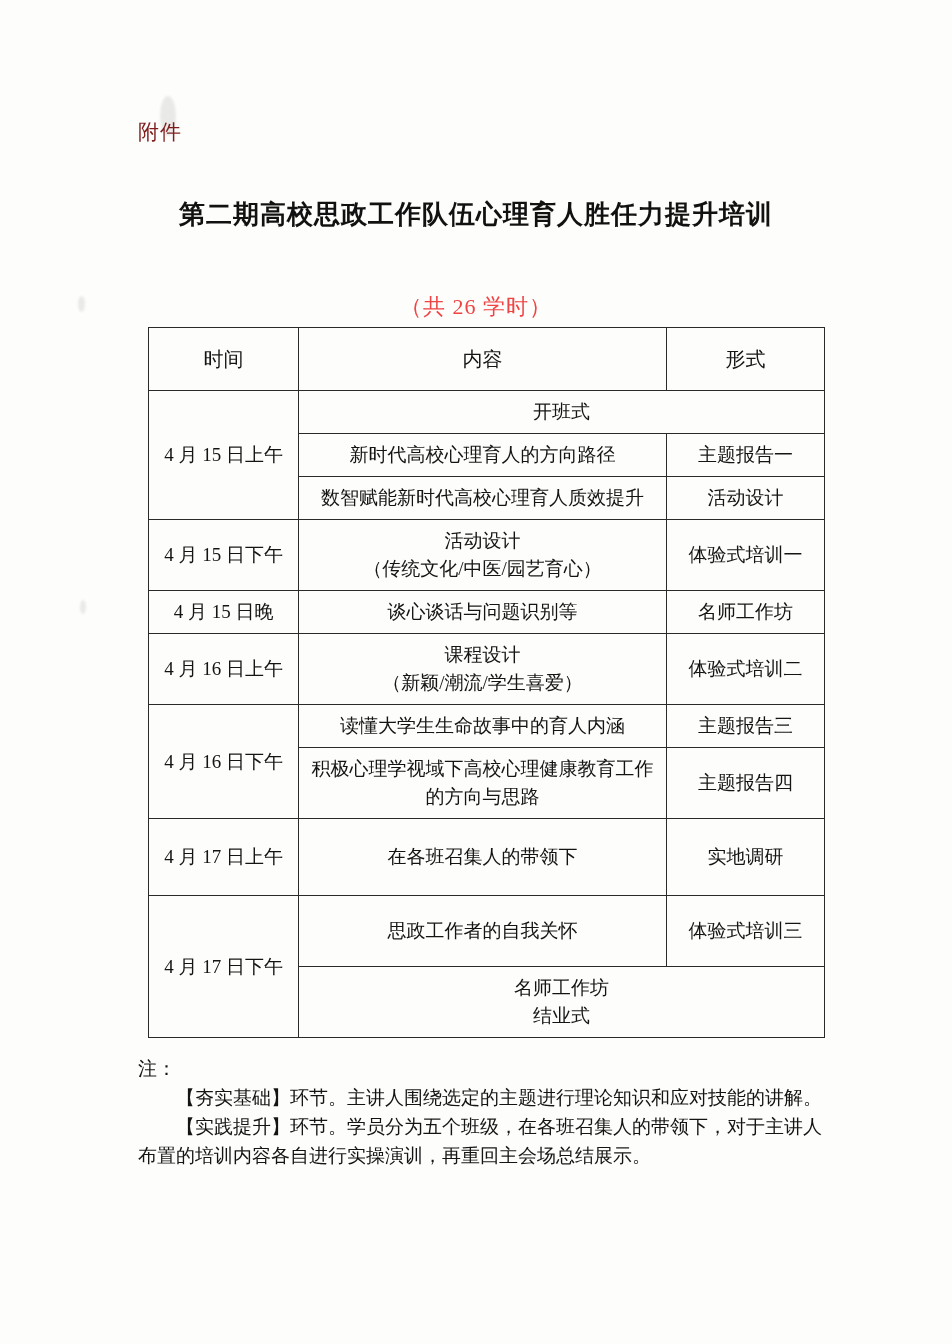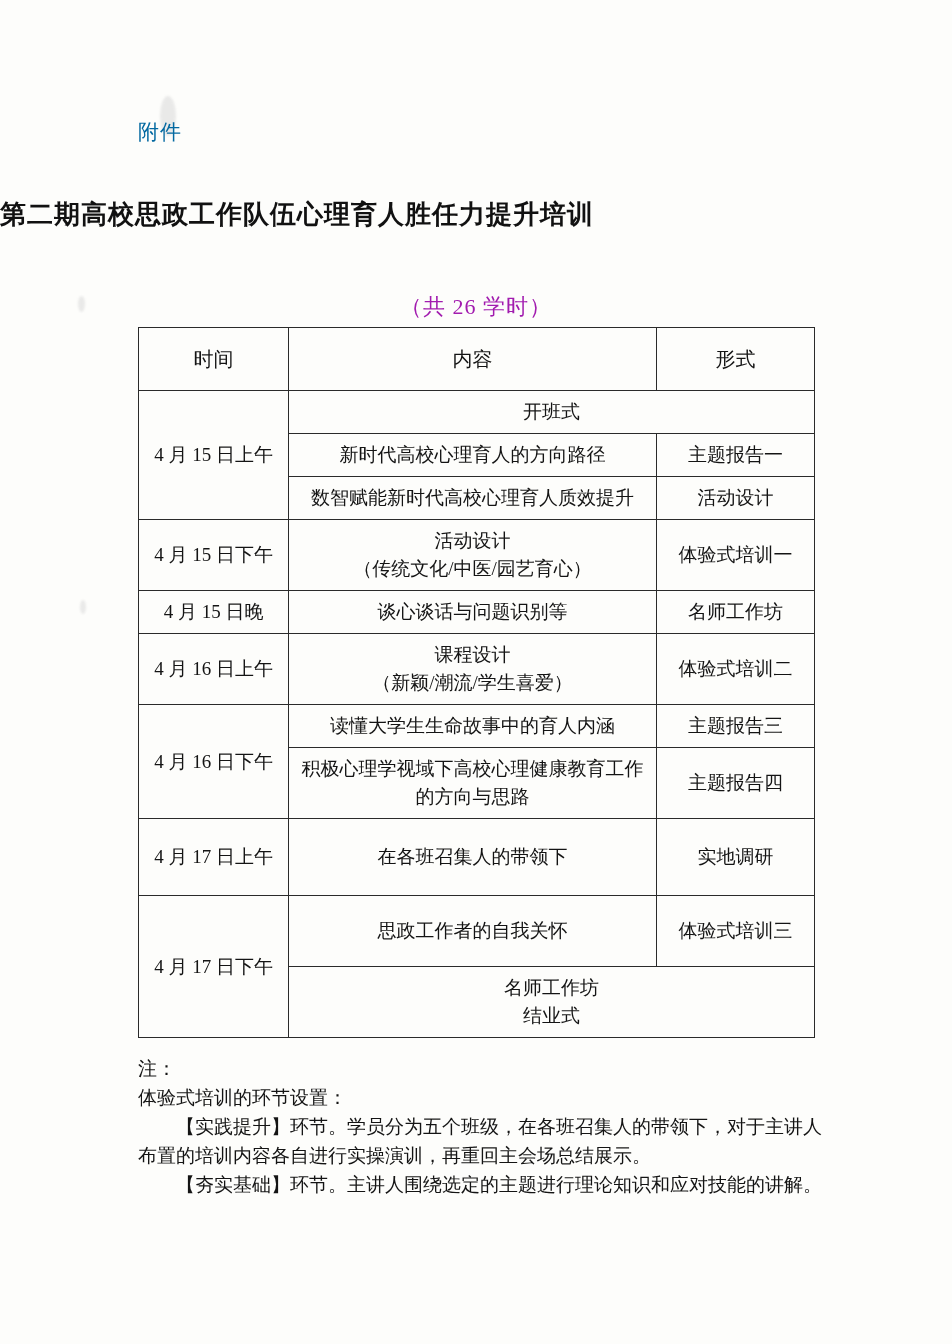--- a/index.html
+++ b/index.html
@@ -27,50 +27,50 @@
     opacity: .55;
     border-radius: 50%;
     filter: blur(1px);
   }
   .attachment-label {
     position: absolute;
     left: 138px;
     top: 118px;
     font-size: 21px;
     letter-spacing: 1px;
-    color: #0369a1;
+    color: #7f1d1d;
     font-family: "Liberation Serif", serif;
   }
   .doc-title {
     position: absolute;
     left: 0;
     right: 0;
     top: 188px;
-    text-align: left;
+    text-align: center;
     font-family: "Liberation Sans", sans-serif;
     font-weight: bold;
     font-size: 26px;
     line-height: 52px;
     letter-spacing: 1px;
     color: #111;
   }
   .doc-title .line2 { display: block; }
   .doc-subtitle {
     position: absolute;
     left: 0;
     right: 0;
     top: 292px;
     text-align: center;
     font-size: 22px;
     letter-spacing: 1px;
-    color: #a21caf;
+    color: #ef4444;
   }
   table.schedule {
     position: absolute;
-    left: 138px;
+    left: 148px;
     top: 327px;
     width: 676px;
     border-collapse: collapse;
     table-layout: fixed;
     border-radius: 16px;
   }
   table.schedule td, table.schedule th {
     border: 1.3px solid #2a2a2a;
     text-align: center;
     vertical-align: middle;
@@ -190,18 +190,17 @@
       </tr>
       <tr>
         <td colspan="2" class="cell-two-line" style="white-space:pre-line; height:56px">名师工作坊
 结业式</td>
       </tr>
     </tbody>
   </table>
 
   <div class="notes">
     <p>注：</p>
-    <p>体验式培训的环节设置：</p>
+    <p class="indent">【夯实基础】环节。主讲人围绕选定的主题进行理论知识和应对技能的讲解。</p>
     <p class="indent">【实践提升】环节。学员分为五个班级，在各班召集人的带领下，对于主讲人布置的培训内容各自进行实操演训，再重回主会场总结展示。</p>
-    <p class="indent">【夯实基础】环节。主讲人围绕选定的主题进行理论知识和应对技能的讲解。</p>
   </div>
 
 </div>
 
 </body></html>

